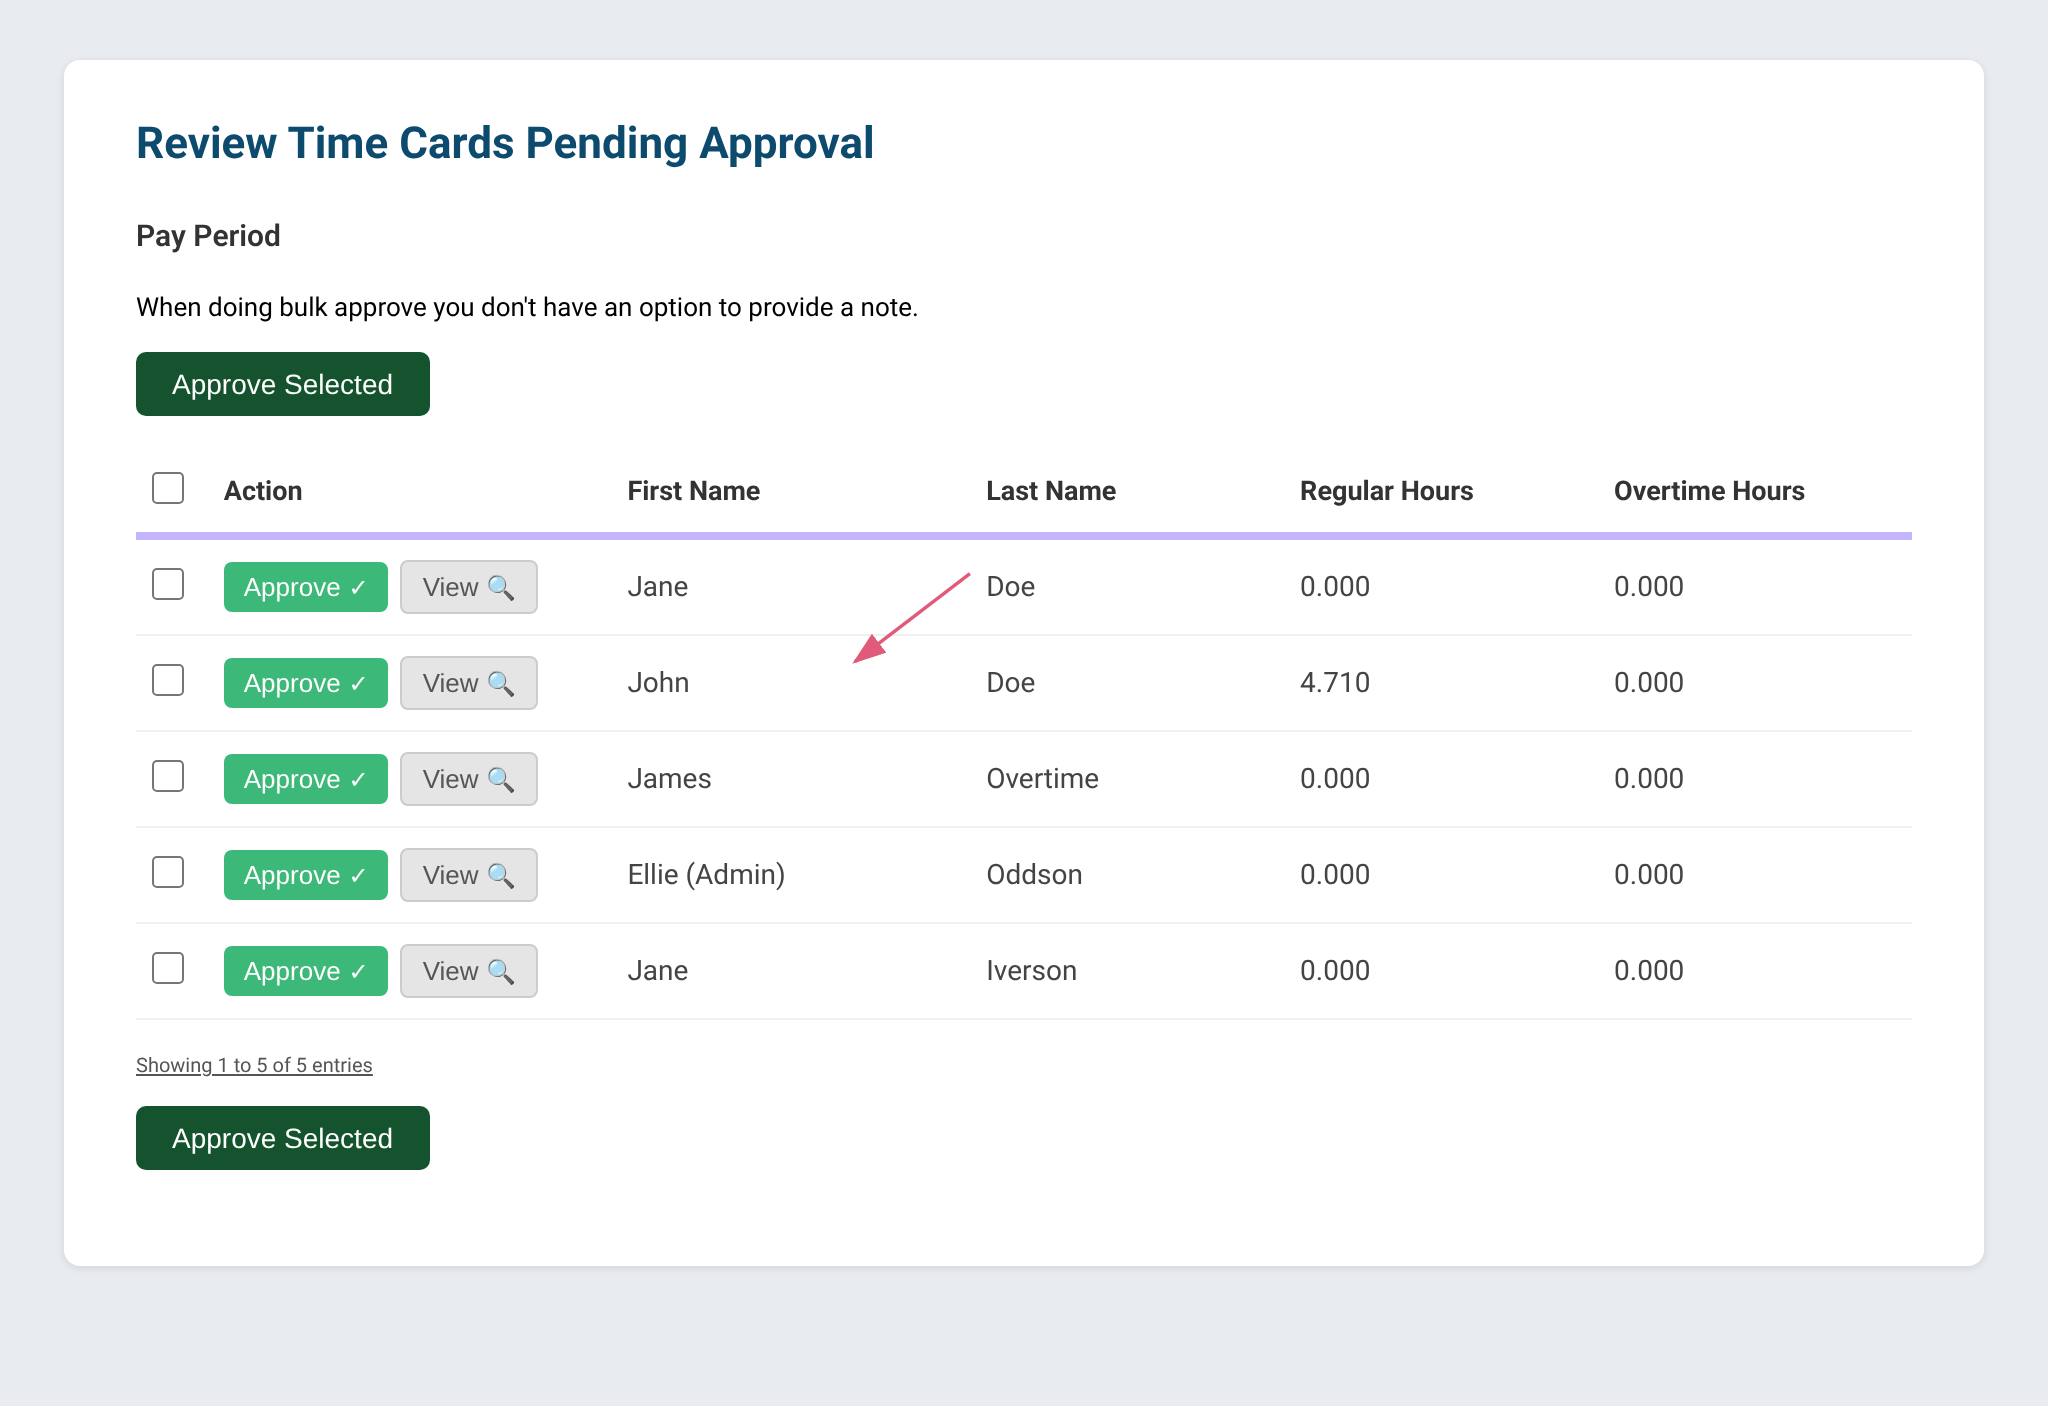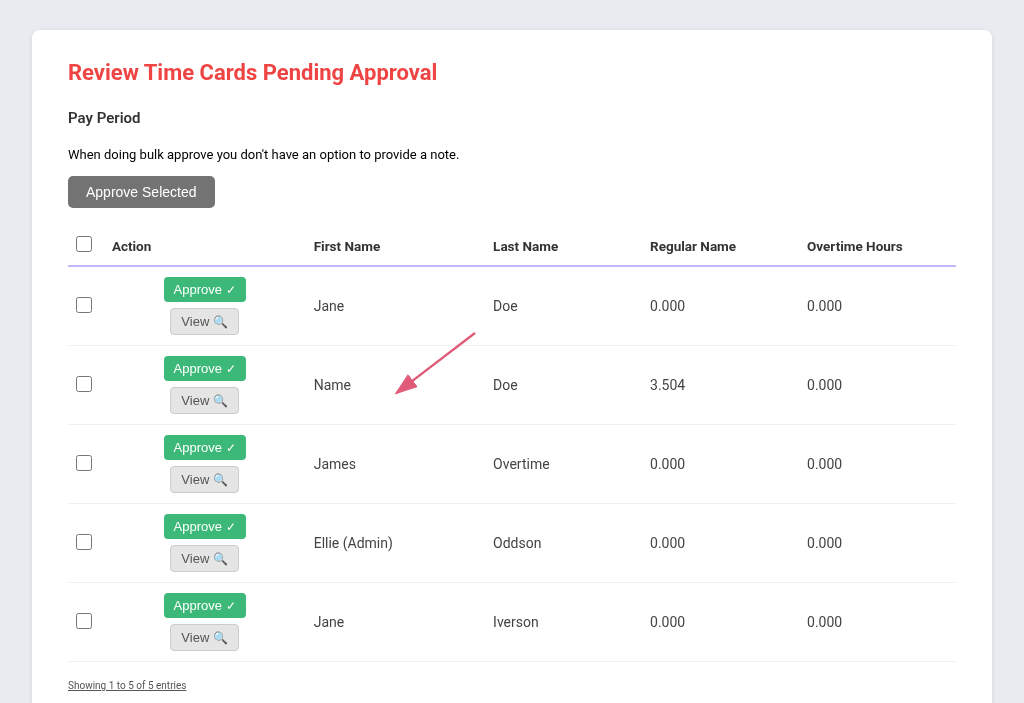--- a/index.html
+++ b/index.html
@@ -17,21 +17,21 @@
     .card {
       background: #fff;
       border-radius: 8px;
       padding: 30px 36px 30px 36px;
       width: 960px;
       box-shadow: 0 1px 4px rgba(0,0,0,0.1);
     }
     .page-title {
       font-size: 22px;
       font-weight: 700;
-      color: #ef4444;
+      color: #0c4a6e;
       margin-bottom: 24px;
     }
     .pay-period-row {
       display: flex;
       gap: 16px;
       margin-bottom: 20px;
     }
     .pay-period-label {
       font-weight: 600;
       font-size: 15px;
@@ -47,38 +47,38 @@
       appearance: auto;
       min-width: 200px;
       cursor: pointer;
     }
     .bulk-note {
       font-size: 13px;
       color: #000000;
       margin-bottom: 14px;
     }
     .approve-selected-btn {
-      background: #737373;
+      background: #14532d;
       color: #fff;
       border: none;
       border-radius: 5px;
       padding: 8px 18px;
       font-size: 14px;
       font-weight: 500;
       cursor: pointer;
       margin-bottom: 18px;
       text-align: right;
     }
     table {
       width: 100%;
       border-collapse: collapse;
       margin-bottom: 18px;
     }
     thead tr {
-      border-bottom: 2px solid #c4b5fd;
+      border-bottom: 4px solid #c4b5fd;
     }
     th {
       text-align: left;
       font-weight: 700;
       font-size: 13.5px;
       color: #333;
       padding: 10px 8px;
     }
     th.col-check { width: 32px; }
     th.col-action { width: 180px; }
@@ -95,21 +95,20 @@
     }
     .row-checkbox {
       width: 16px;
       height: 16px;
       cursor: pointer;
     }
     .action-cell {
       display: flex;
       align-items: center;
       gap: 6px;
-      flex-direction: column;
     }
     .btn-approve {
       background: #3cb878;
       color: #fff;
       border: none;
       border-radius: 4px;
       padding: 5px 10px;
       font-size: 13px;
       font-weight: 500;
       cursor: pointer;
@@ -168,21 +167,21 @@
   <div class="table-wrapper">
     <table>
       <thead>
         <tr>
           <th class="col-check">
             <input type="checkbox" class="row-checkbox" style="">
           </th>
           <th class="col-action">Action</th>
           <th class="col-firstname">First Name</th>
           <th class="col-lastname">Last Name</th>
-          <th class="col-regular">Regular Name</th>
+          <th class="col-regular">Regular Hours</th>
           <th class="col-overtime">Overtime Hours</th>
         </tr>
       </thead>
       <tbody id="table-body">
       <tr>
             <td><input type="checkbox" class="row-checkbox" style=""></td>
             <td>
     <div class="action-cell">
       <button class="btn-approve">
         <span>Approve</span>
@@ -206,23 +205,23 @@
       <button class="btn-approve">
         <span>Approve</span>
         <span class="check-icon">✓</span>
       </button>
       <button class="btn-view">
         <span>View</span>
         <span class="search-icon">🔍</span>
       </button>
     </div>
   </td>
-            <td>Name</td>
+            <td>John</td>
             <td>Doe</td>
-            <td>3.504</td>
+            <td>4.710</td>
             <td>0.000</td>
           </tr>
           <tr>
             <td><input type="checkbox" class="row-checkbox" style=""></td>
             <td>
     <div class="action-cell">
       <button class="btn-approve">
         <span>Approve</span>
         <span class="check-icon">✓</span>
       </button>

